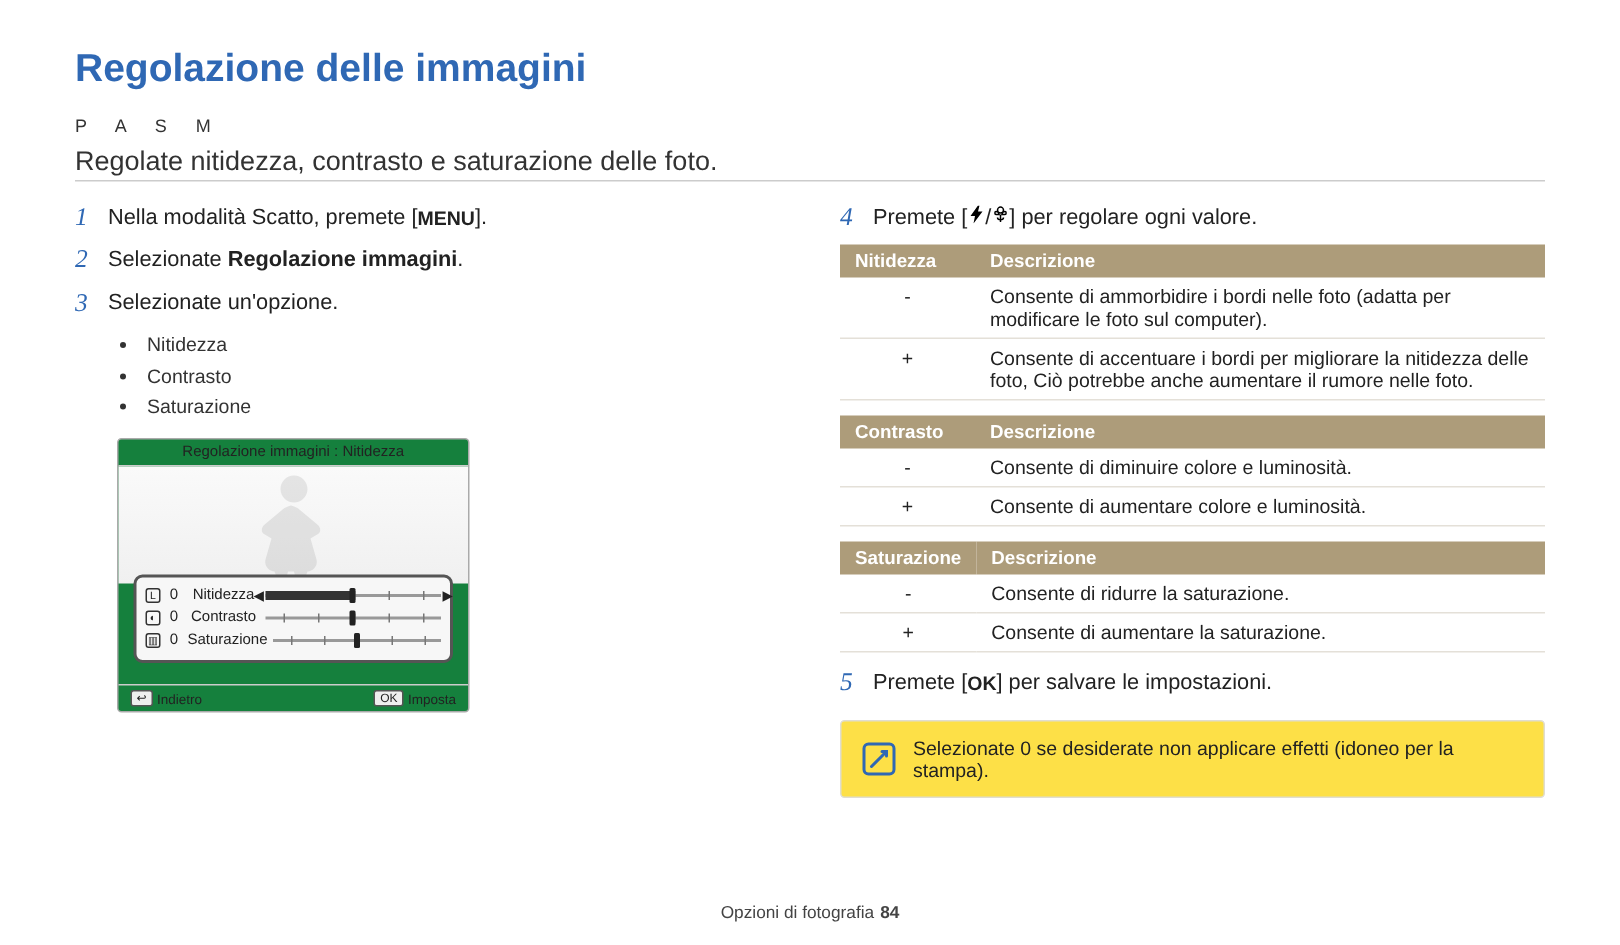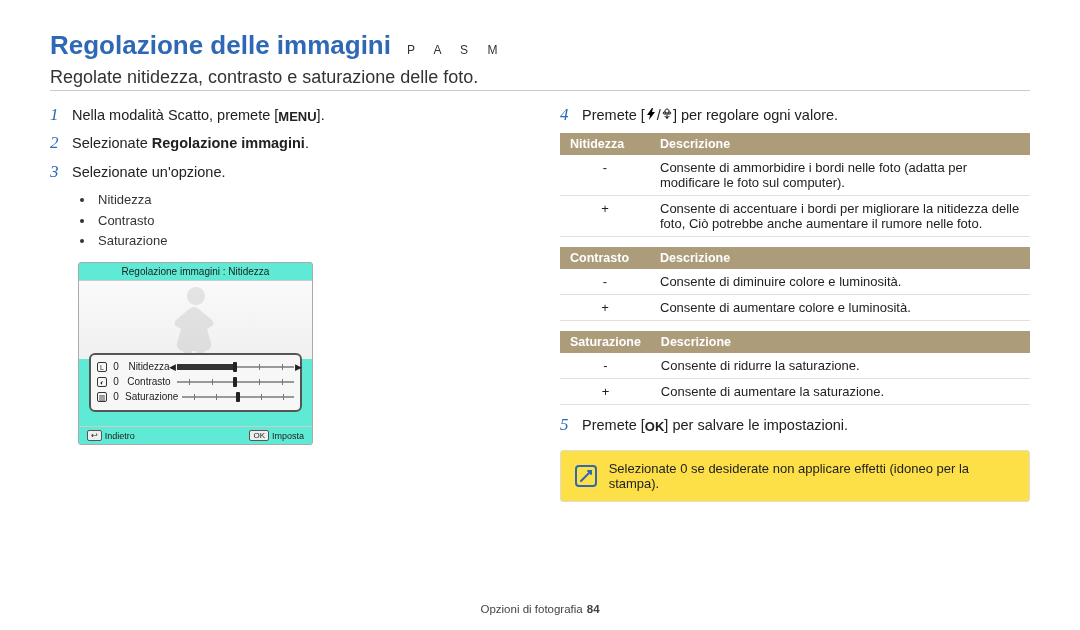--- a/index.html
+++ b/index.html
@@ -6,21 +6,21 @@
   body {
     font-family: Arial, Helvetica, sans-serif;
     font-size: 13px;
     color: #222;
     background: #fff;
     width: 1080px;
     height: 630px;
     padding: 30px 50px 10px 50px;
     position: relative;
   }
-  .title-row { display: flex; align-items: baseline; gap: 16px; margin-bottom: 6px;}
+  .title-row { display: flex; align-items: baseline; gap: 16px; margin-bottom: 6px; flex-direction: column;}
   .title { font-size: 26px; font-weight: bold; color: #2f68b4; }
   .mode-letters { font-size: 12px; letter-spacing: 8px; color: #333; }
   .subtitle { font-size: 18px; color: #333; margin-bottom: 2px; }
   .divider { border: none; border-top: 1px solid #ccc; margin-bottom: 14px; }
   .columns { display: flex; gap: 40px; }
   .col { flex: 1; }
   .step { display: flex; gap: 8px; margin-bottom: 8px; align-items: flex-start;}
   .step .num { color: #2f68b4; font-style: italic; font-size: 17px; font-weight: 500; min-width: 14px; font-family: Georgia, 'Times New Roman', serif;}
   .step .text { font-size: 14.5px; line-height: 1.4; }
   .menu-key, .ok-key, .arrow-key {
@@ -33,21 +33,21 @@
   .bullets { margin-left: 30px; margin-top: 2px; margin-bottom: 10px;}
   .bullets li { list-style: disc inside; font-size: 13px; line-height: 1.6; color: #333; margin-left: 0;}
   .bullets li::marker { color:#333; }
 
   
   .camera-screen {
     width: 235px;
     margin-left: 28px;
     border: 1px solid #aaa;
     border-radius: 3px;
-    background: #5eead4;
+    background: #15803d;
     margin-top: 4px;
   }
   .cs-titlebar {
     font-size: 10px; text-align: center; padding: 3px 0;
     border-bottom: 1px solid #ccc;
   }
   .cs-canvas {
     height: 78px; position: relative;
     background: linear-gradient(#fafafa,#f0f0f0);
   }

